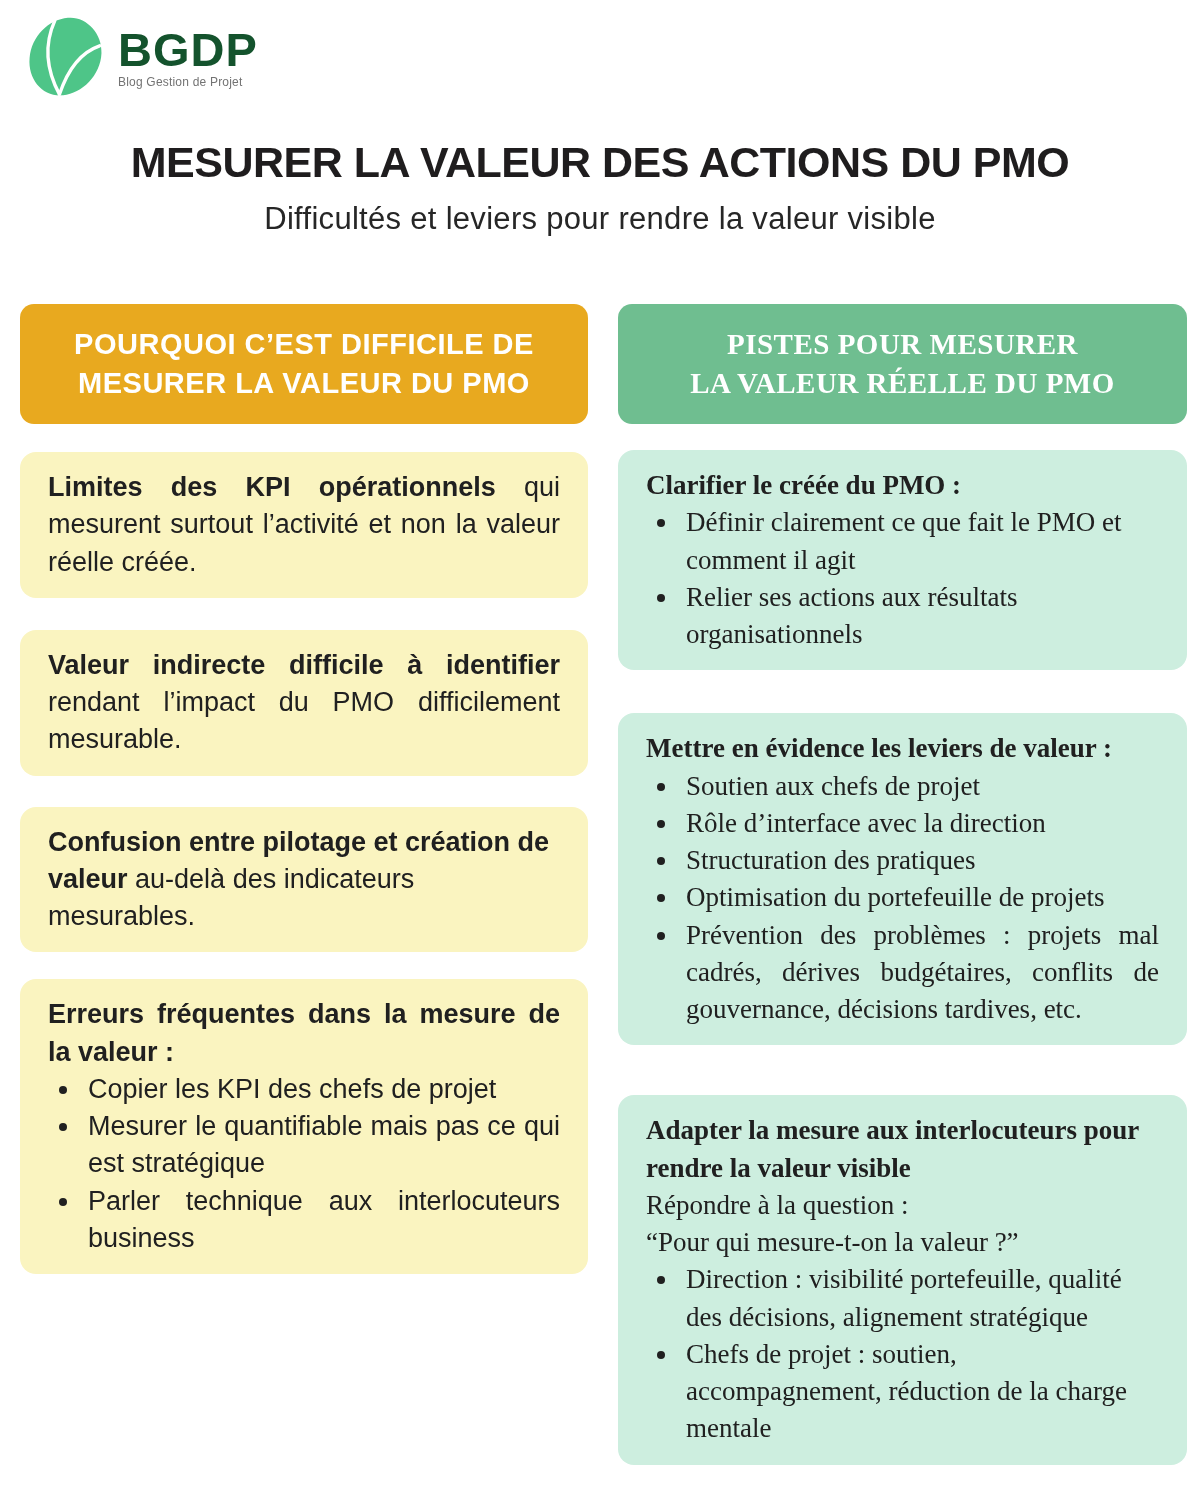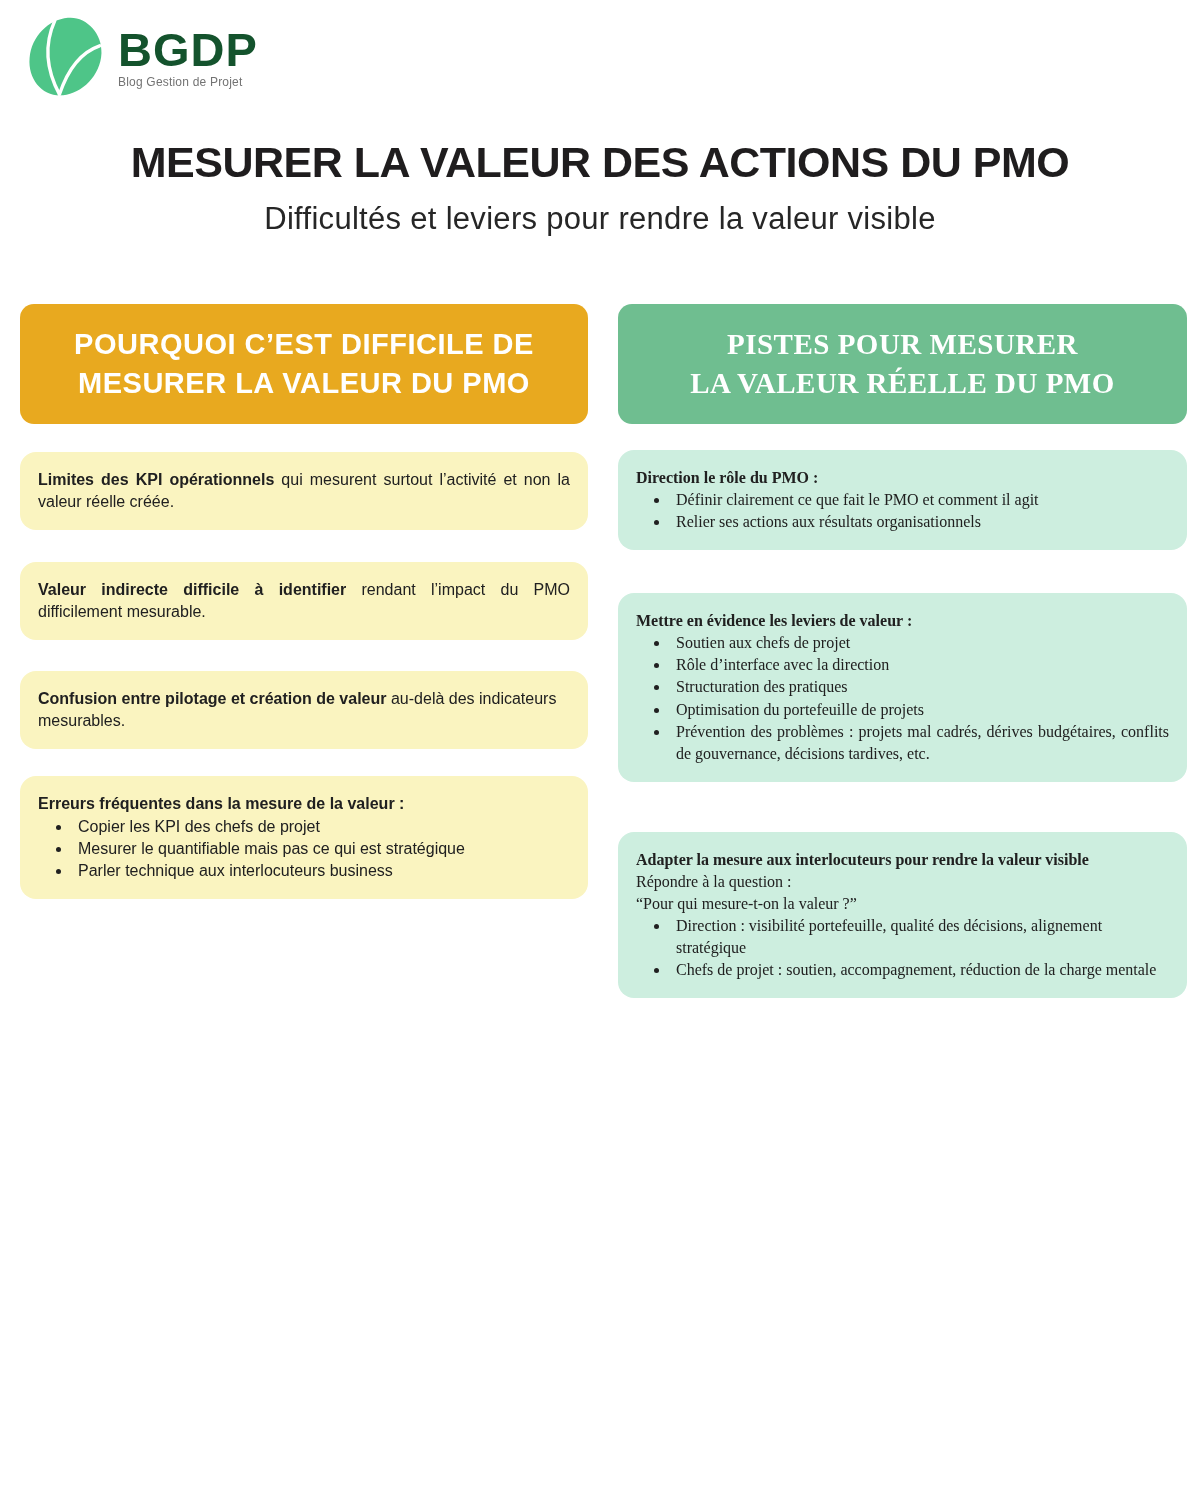--- a/index.html
+++ b/index.html
@@ -47,22 +47,22 @@
     display: flex; flex-direction: column; justify-content: center;
     text-align: center; color: #ffffff;
     font-size: 29px; font-weight: 700; letter-spacing: 0.5px;
     line-height: 1.35;
   }
   .col-header.gold  { background: #E8A91F; }
   .col-header.green { background: #6FBE90; }
   
   .card {
     border-radius: 16px;
-    padding: 17px 18px;
-    font-size: 16px; line-height: 1.38; color: #202020;
+    padding: 17px 28px;
+    font-size: 27px; line-height: 1.38; color: #202020;
   }
   .card.yellow { background: #FAF4C0; }
   .card.mint   { background: #CDEEDF; }
   .card b, .card .lead { font-weight: 700; }
   .jst { text-align: justify; }
   .card ul { margin: 0; padding-left: 34px; }
   .card ul li { padding-left: 6px; }
   .mt28 { margin-top: 28px; }
   .mt31 { margin-top: 31px; }
   .mt32 { margin-top: 32px; }
@@ -122,21 +122,21 @@
     </div>
   </div>
 
   <div class="col right">
     <div class="col-header green">
       <span>PISTES POUR MESURER</span>
       <span>LA VALEUR RÉELLE DU PMO</span>
     </div>
 
     <div class="card mint mt26">
-      <b>Direction le rôle du PMO :</b>
+      <b>Clarifier le créée du PMO :</b>
       <ul>
         <li>Définir clairement ce que fait le PMO et comment il agit</li>
         <li>Relier ses actions aux résultats organisationnels</li>
       </ul>
     </div>
 
     <div class="card mint mt43">
       <b>Mettre en évidence les leviers de valeur :</b>
       <ul>
         <li>Soutien aux chefs de projet</li>

